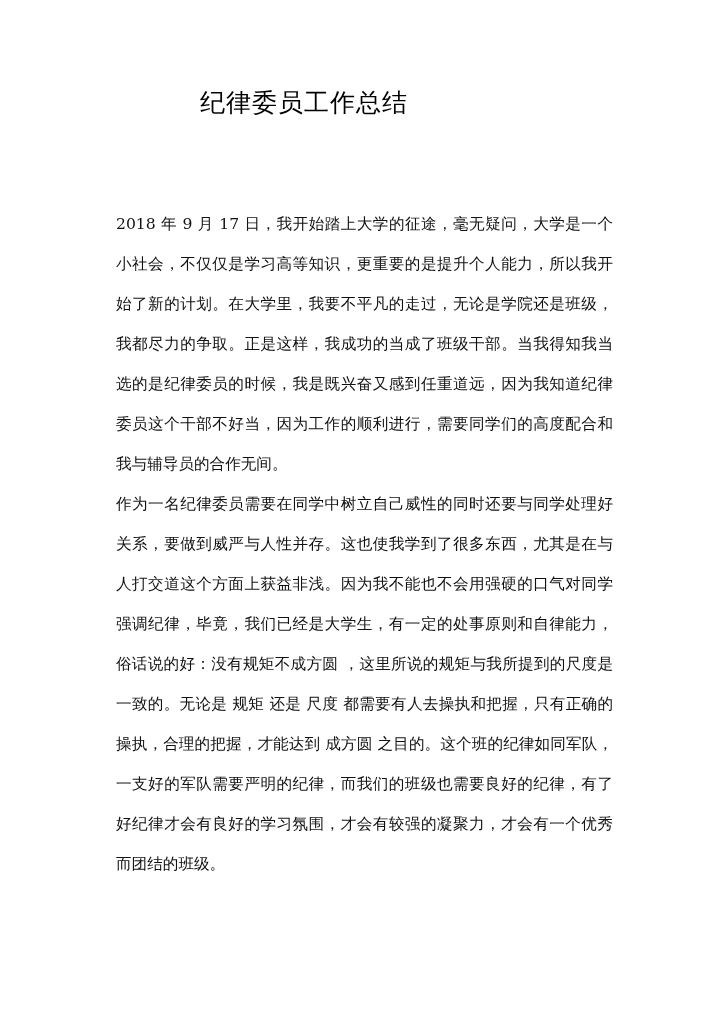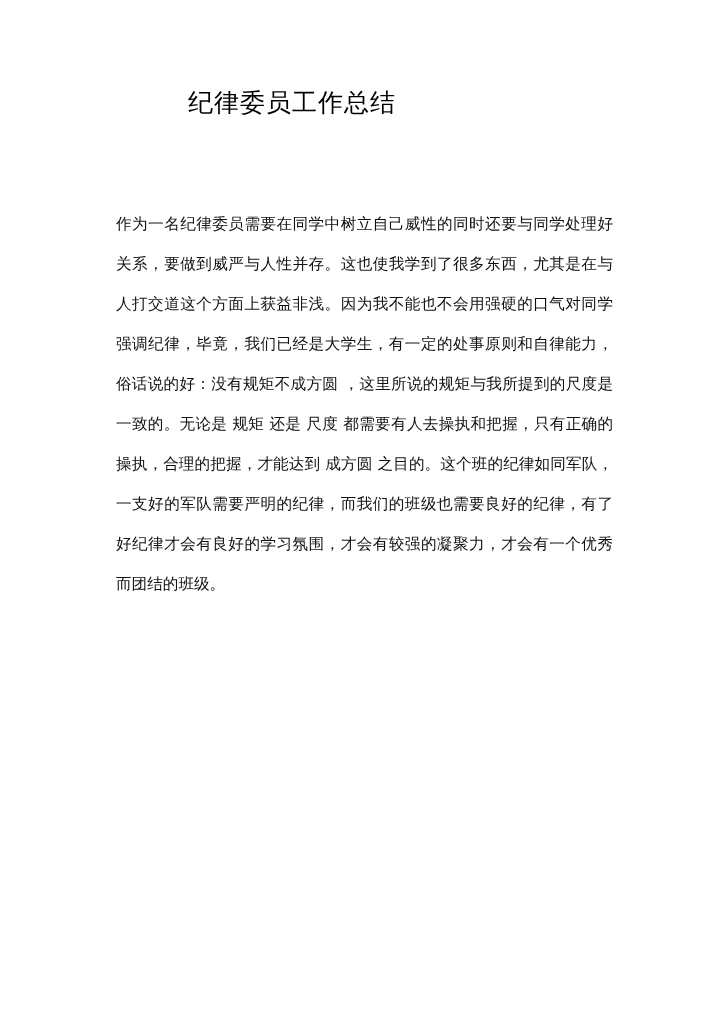--- a/index.html
+++ b/index.html
@@ -1,28 +1,29 @@
 <!DOCTYPE html>
 <html><head>
 <meta charset="utf-8">
 <style>
   html, body { margin: 0; padding: 0; background: #ffffff; }
   body { width: 721px; height: 1020px; position: relative; overflow: hidden;
          font-family: "DejaVu Serif", "Liberation Serif", serif; color: #111; }
   .page { position: absolute; left: 0; top: 0; width: 721px; height: 1020px; background: #fff; }
   .title { position: absolute; left: 0; top: 86px; width: 584px; text-align: center;
            font-family: "DejaVu Sans", "Liberation Sans", sans-serif;
-           font-size: 25px; letter-spacing: 1px; color: #000; }
+           font-size: 25px; letter-spacing: 1px; color: #000; padding-left: 12px; }
   .body { position: absolute; left: 110px; top: 204px; width: 503px; }
   .para { margin: 0; font-size: 15.6px; line-height: 40px; text-align: justify;
           text-align-last: left; word-break: break-all; }
   .indent { padding-left: 6px; }
 </style>
 </head>
 <body>
 
 <div class="page">
   <div class="title">纪律委员工作总结</div>
   <div class="body">
+    <p class="para indent">2018 年 9 月 17 日，我开始踏上大学的征途，毫无疑问，大学是一个小社会，不仅仅是学习高等知识，更重要的是提升个人能力，所以我开始了新的计划。在大学里，我要不平凡的走过，无论是学院还是班级，我都尽力的争取。正是这样，我成功的当成了班级干部。当我得知我当选的是纪律委员的时候，我是既兴奋又感到任重道远，因为我知道纪律委员这个干部不好当，因为工作的顺利进行，需要同学们的高度配合和我与辅导员的合作无间。</p>
     <p class="para indent">作为一名纪律委员需要在同学中树立自己威性的同时还要与同学处理好关系，要做到威严与人性并存。这也使我学到了很多东西，尤其是在与人打交道这个方面上获益非浅。因为我不能也不会用强硬的口气对同学强调纪律，毕竟，我们已经是大学生，有一定的处事原则和自律能力，俗话说的好：没有规矩不成方圆 ，这里所说的规矩与我所提到的尺度是一致的。无论是 规矩 还是 尺度 都需要有人去操执和把握，只有正确的操执，合理的把握，才能达到 成方圆 之目的。这个班的纪律如同军队，一支好的军队需要严明的纪律，而我们的班级也需要良好的纪律，有了好纪律才会有良好的学习氛围，才会有较强的凝聚力，才会有一个优秀而团结的班级。</p>
 
   </div>
 </div>
 
 </body></html>

